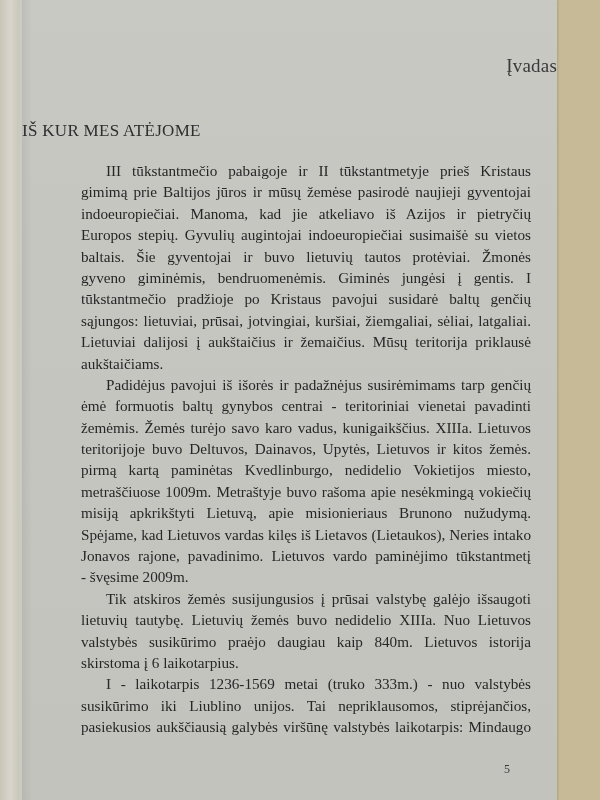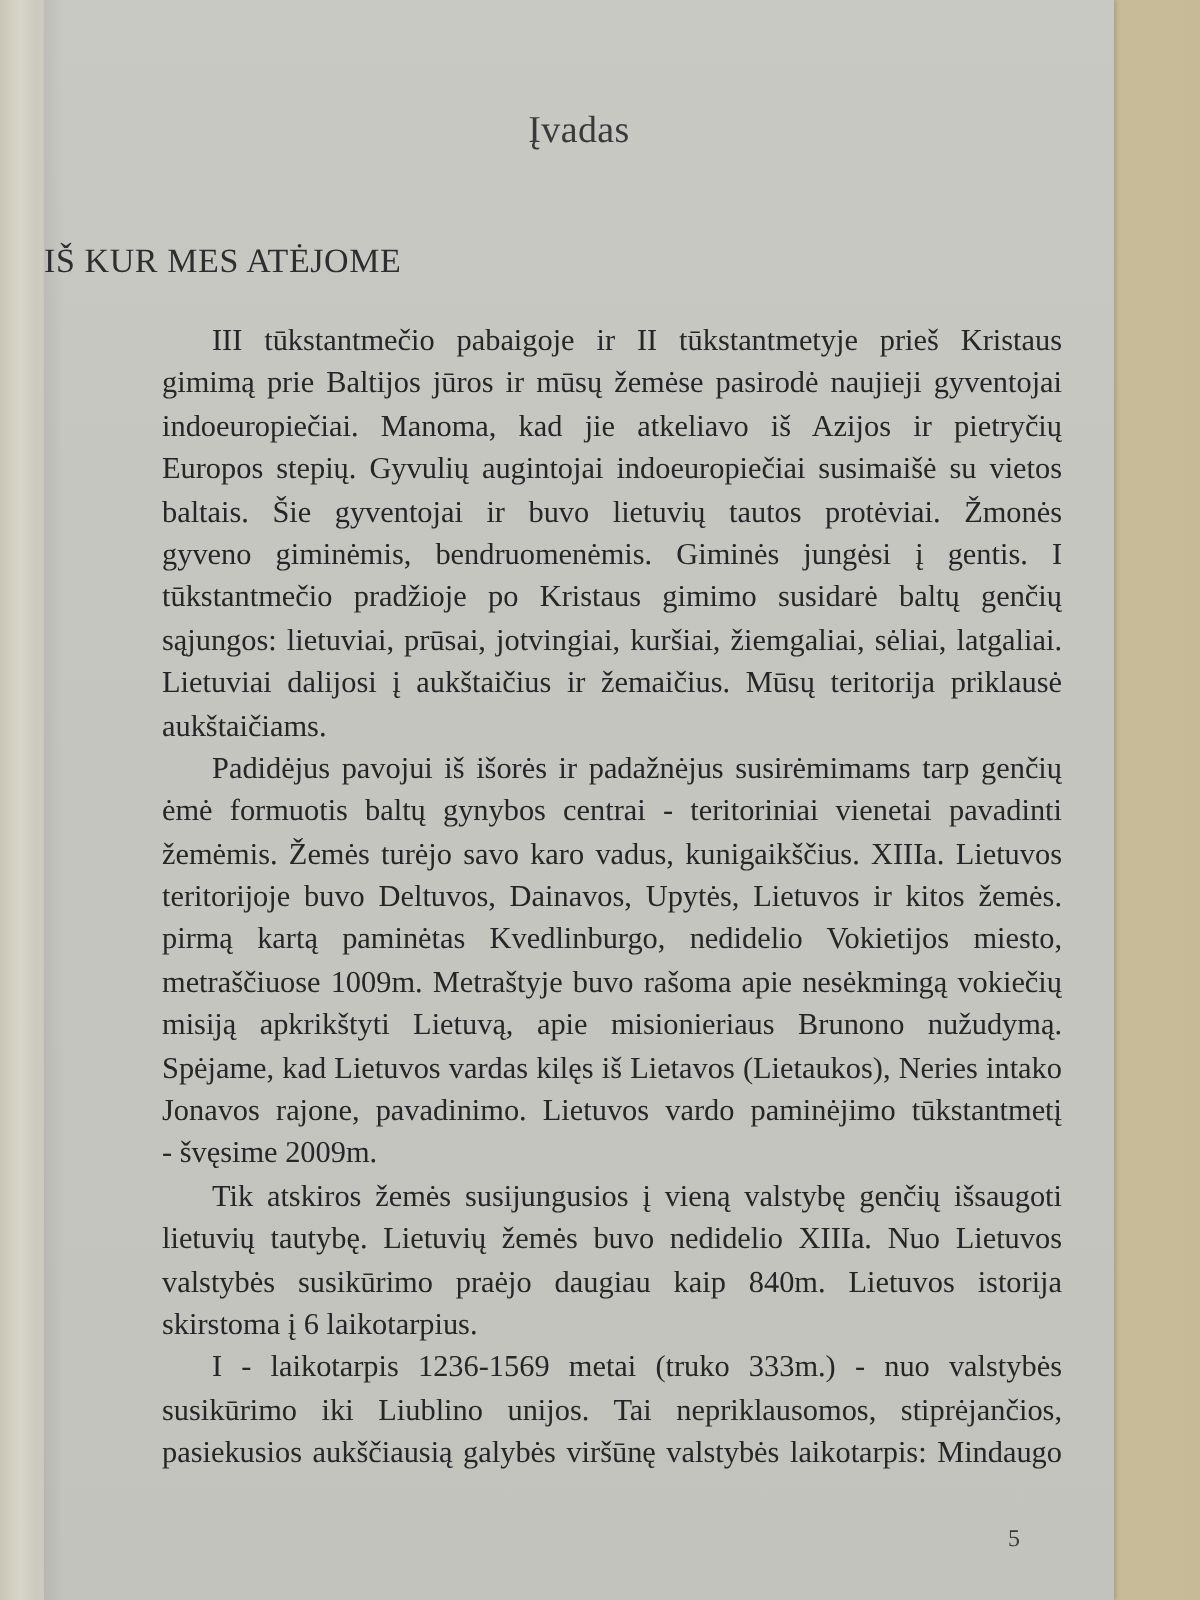--- a/index.html
+++ b/index.html
@@ -39,21 +39,21 @@
       position: absolute;
       left: 0; top: 0; bottom: 0;
       width: 10px;
       background: linear-gradient(90deg, rgba(0,0,0,0.06), rgba(0,0,0,0));
     }
     .chapter-title {
       position: absolute;
       left: 0;
       width: 535px;
       top: 55px;
-      text-align: center;
+      text-align: right;
       font-size: 19px;
       color: #3a3a3c;
       letter-spacing: 0.2px;
     }
     .section-title {
       position: absolute;
       left: 0;
       width: 535px;
       top: 121px;
       text-align: left;
@@ -103,41 +103,41 @@
 
   <div class="body-text">
 
     <div>
       <span class="line indent">III tūkstantmečio pabaigoje ir II tūkstantmetyje prieš Kristaus</span>
       <span class="line">gimimą prie Baltijos jūros ir mūsų žemėse pasirodė naujieji gyventojai</span>
       <span class="line">indoeuropiečiai. Manoma, kad jie atkeliavo iš Azijos ir pietryčių</span>
       <span class="line">Europos stepių. Gyvulių augintojai indoeuropiečiai susimaišė su vietos</span>
       <span class="line">baltais. Šie gyventojai ir buvo lietuvių tautos protėviai. Žmonės</span>
       <span class="line">gyveno giminėmis, bendruomenėmis. Giminės jungėsi į gentis. I</span>
-      <span class="line">tūkstantmečio pradžioje po Kristaus gimimo susidarė baltų genčių</span>
+      <span class="line">tūkstantmečio pradžioje po Kristaus pavojui susidarė baltų genčių</span>
       <span class="line">sąjungos: lietuviai, prūsai, jotvingiai, kuršiai, žiemgaliai, sėliai, latgaliai.</span>
       <span class="line">Lietuviai dalijosi į aukštaičius ir žemaičius. Mūsų teritorija priklausė</span>
       <span class="line last">aukštaičiams.</span>
     </div>
 
     <div>
       <span class="line indent">Padidėjus pavojui iš išorės ir padažnėjus susirėmimams tarp genčių</span>
       <span class="line">ėmė formuotis baltų gynybos centrai - teritoriniai vienetai pavadinti</span>
       <span class="line">žemėmis. Žemės turėjo savo karo vadus, kunigaikščius. XIIIa. Lietuvos</span>
       <span class="line">teritorijoje buvo Deltuvos, Dainavos, Upytės, Lietuvos ir kitos žemės.</span>
       <span class="line">pirmą kartą paminėtas Kvedlinburgo, nedidelio Vokietijos miesto,</span>
       <span class="line">metraščiuose 1009m. Metraštyje buvo rašoma apie nesėkmingą vokiečių</span>
       <span class="line">misiją apkrikštyti Lietuvą, apie misionieriaus Brunono nužudymą.</span>
       <span class="line">Spėjame, kad Lietuvos vardas kilęs iš Lietavos (Lietaukos), Neries intako</span>
       <span class="line">Jonavos rajone, pavadinimo. Lietuvos vardo paminėjimo tūkstantmetį</span>
       <span class="line last">- švęsime 2009m.</span>
     </div>
 
     <div>
-      <span class="line indent">Tik atskiros žemės susijungusios į vieną valstybę genčių išsaugoti</span>
+      <span class="line indent">Tik atskiros žemės susijungusios į prūsai valstybę galėjo išsaugoti</span>
       <span class="line">lietuvių tautybę. Lietuvių žemės buvo nedidelio XIIIa. Nuo Lietuvos</span>
       <span class="line">valstybės susikūrimo praėjo daugiau kaip 840m. Lietuvos istorija</span>
       <span class="line last">skirstoma į 6 laikotarpius.</span>
     </div>
 
     <div>
       <span class="line indent">I - laikotarpis 1236-1569 metai (truko 333m.) - nuo valstybės</span>
       <span class="line">susikūrimo iki Liublino unijos. Tai nepriklausomos, stiprėjančios,</span>
       <span class="line">pasiekusios aukščiausią galybės viršūnę valstybės laikotarpis: Mindaugo</span>
     </div>

